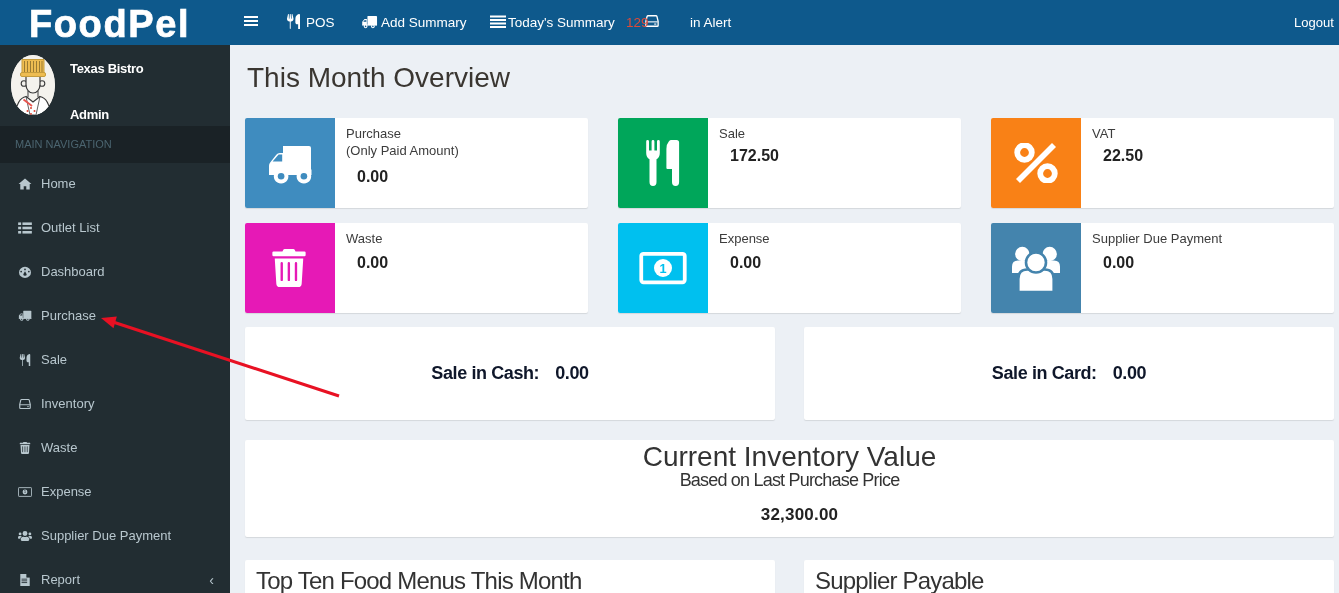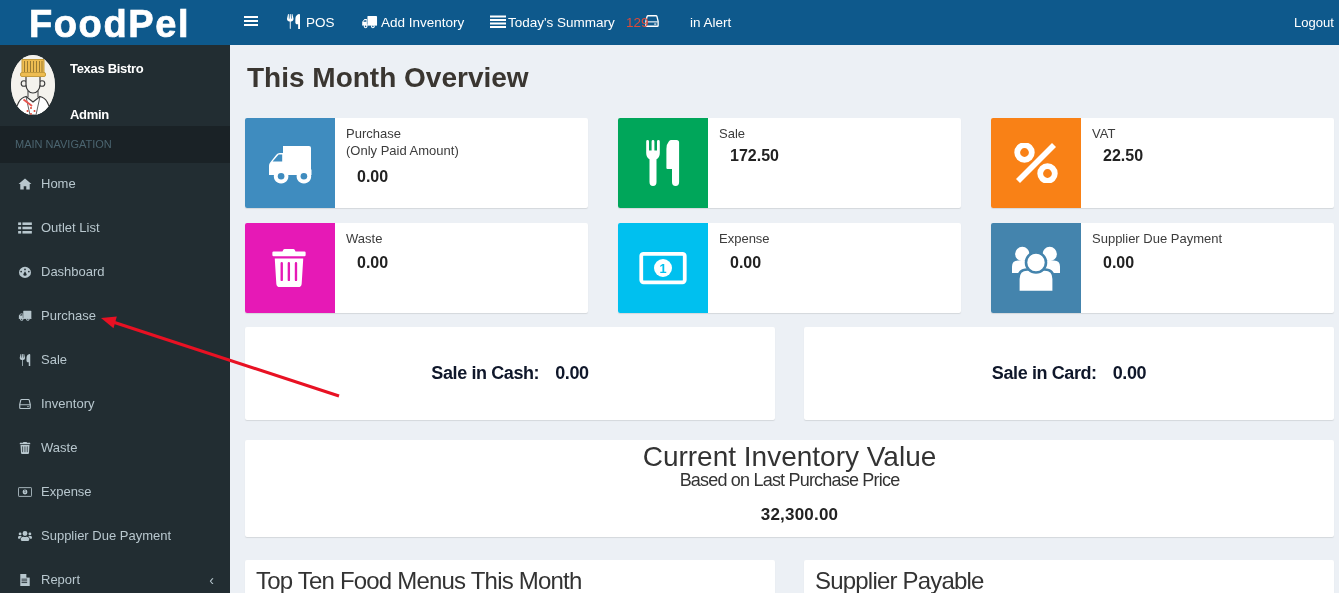--- a/index.html
+++ b/index.html
@@ -21,21 +21,21 @@
 .uptxt { position:absolute; left:70px; color:#fff; font-size:13px; font-weight:bold; letter-spacing:-0.3px; }
 #navhdr { position:absolute; left:0; top:126px; width:230px; height:37px; background:#1a2226; color:#4b646f;
   font-size:11px; line-height:37px; padding-left:15px; }
 .mitem { position:absolute; left:0; width:230px; height:44px; color:#b8c7ce; font-size:13px; line-height:44px; }
 .mitem .mico { position:absolute; left:18px; top:16px; width:14px; height:12px; }
 .mitem .mlab { position:absolute; left:41px; }
 .mitem .chev { position:absolute; right:16px; top:0; font-size:13px; }
 
 
 #content { position:absolute; left:230px; top:45px; width:1109px; height:548px; background:#ecf0f5; }
-h1.title { position:absolute; left:247px; top:62px; font-size:28px; font-weight:bold; color:#3a3631; }
+h1.title { position:absolute; left:247px; top:62px; font-size:28px; font-weight:normal; color:#3a3631; }
 
 .card { position:absolute; width:343px; height:90px; background:#fff; border-radius:2px;
   box-shadow:0 1px 1px rgba(0,0,0,0.1); }
 .cico { position:absolute; left:0; top:0; width:90px; height:90px; border-radius:2px 0 0 2px; color:#fff; }
 .cico svg, .cico .pct { position:absolute; }
 .clab { position:absolute; left:101px; top:7px; font-size:13px; line-height:17px; color:#3c3c3c; }
 .cval { position:absolute; left:112px; font-size:16px; font-weight:bold; color:#222; }
 .bg-blue { background:#3f8cbf; }
 .bg-green { background:#00a65a; }
 .bg-orange { background:#f98116; }
@@ -77,21 +77,21 @@
 <svg class="navicon" style="left:361px; top:16px;" width="17" height="13" viewBox="0 0 64 50" fill="#fff">
     <path d="M26 0h32c2 0 3 1 3 3v32H24V3c0-2 1-3 2-3z"></path>
     <path d="M22 12h-8c-1 0-2 .4-2.6 1.2L4.8 21A4 4 0 0 0 4 23.4V35h18V12z"></path>
     <path d="M4 33h57v4H4z"></path>
     <circle cx="17" cy="40" r="7"></circle>
     <circle cx="17" cy="40" r="3" fill="#0e598c"></circle>
     <circle cx="45" cy="40" r="7"></circle>
     <circle cx="45" cy="40" r="3" fill="#0e598c"></circle>
     <path d="M8 22l5-6h7v6z" fill="#0e598c"></path>
   </svg>
-<div class="navitem" style="left:381px;">Add Inventory</div>
+<div class="navitem" style="left:381px;">Add Summary</div>
 
 <svg class="navicon" style="left:490px; top:15px;" width="16" height="14" viewBox="0 0 64 56" fill="#fff">
     <rect x="0" y="2" width="64" height="8"></rect>
     <rect x="0" y="16" width="64" height="8"></rect>
     <rect x="0" y="30" width="64" height="8"></rect>
     <rect x="0" y="44" width="64" height="8"></rect>
   </svg>
 <div class="navitem" style="left:508px;">Today's Summary</div>
 
 <svg class="navicon" style="left:645px;" width="14" height="14" viewBox="0 0 64 64" fill="none" stroke="#fff" stroke-width="6">

